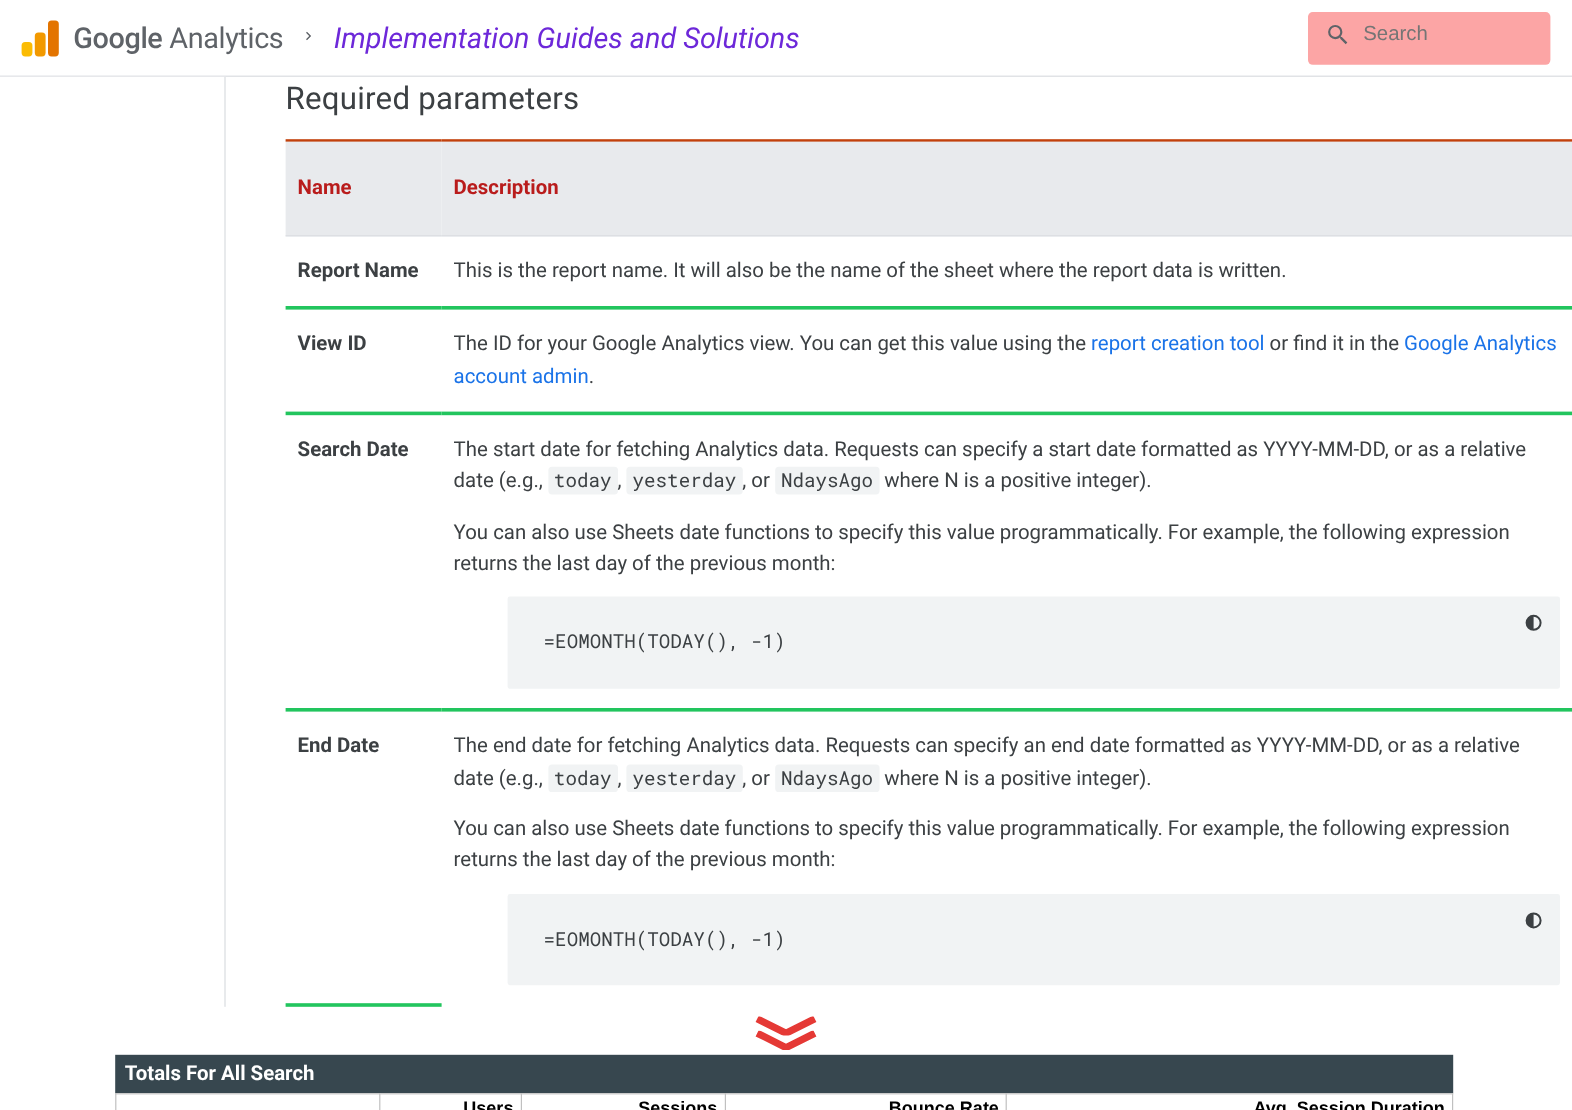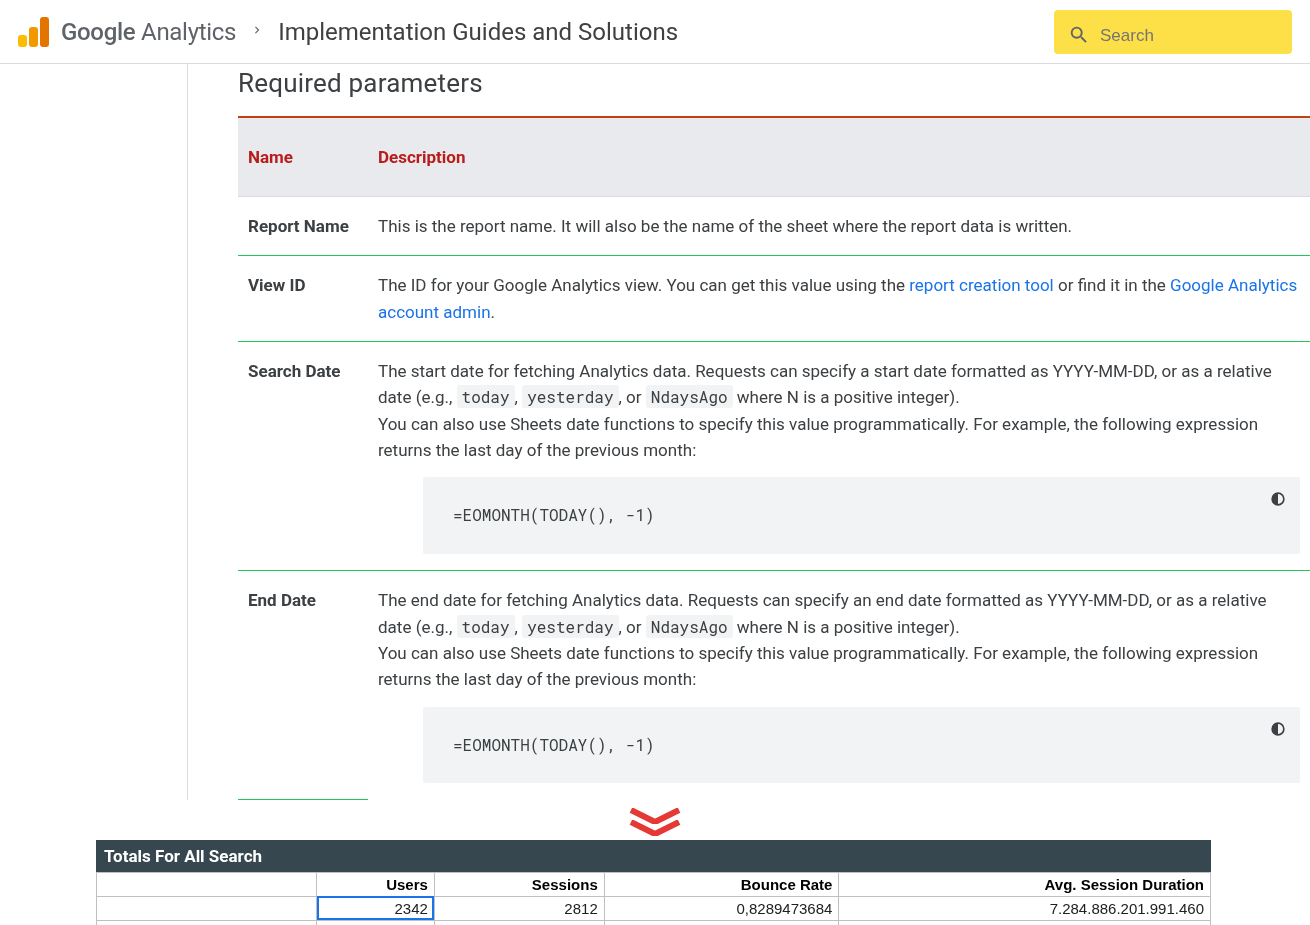--- a/index.html
+++ b/index.html
@@ -24,29 +24,29 @@
       align-items: flex-end;
       gap: 2px;
       height: 30px;
     }
     .bar1 { width: 9px; height: 12px; background: #fbbc04; border-radius: 3px; }
     .bar2 { width: 9px; height: 20px; background: #f29900; border-radius: 3px; }
     .bar3 { width: 9px; height: 30px; background: #e37400; border-radius: 3px; }
     .brand-text { font-size: 24px; color: #5f6368; letter-spacing: -0.3px; }
     .brand-bold { font-weight: 500; color: #5f6368; }
     .chevron { margin: 0 14px; color: #5f6368; }
-    .page-title { font-size: 24px; color: #404040; }
+    .page-title { font-size: 24px; color: #6d28d9; font-style: italic; }
     .search-box {
       margin-left: auto;
       display: flex;
-      align-items: flex-end;
-      background: #fde047;
+      align-items: flex-start;
+      background: #fca5a5;
       border-radius: 4px;
       padding: 8px 14px;
-      width: 238px;
+      width: 202px;
       height: 44px;
     }
     .search-icon { color: #5f6368; margin-right: 10px; display:flex; }
     .search-input {
       border: none;
       background: transparent;
       font-size: 17px;
       color: #5f6368;
       outline: none;
       width: 100%;
@@ -79,21 +79,21 @@
       padding: 29px 10px;
       font-weight: 700;
       color: #b91c1c;
       border-top: 2px solid #c2410c;
       border-bottom: 1px solid #dadce0;
     }
     table.params thead th:first-child { padding-left: 10px; width: 130px; }
     table.params tbody td {
       padding: 16px 10px;
       vertical-align: top;
-      border-bottom: 1px solid #22c55e;
+      border-bottom: 3px solid #22c55e;
       line-height: 1.55;
       color: #3c4043;
     }
     table.params tbody td:first-child { font-weight: 700; white-space: nowrap; }
     .desc-link { color: #1a73e8; text-decoration: none; }
     code.inline {
       font-family: 'Roboto Mono', Menlo, monospace;
       background: #f1f3f4;
       padding: 1px 5px;
       border-radius: 3px;
@@ -115,21 +115,21 @@
       position: absolute;
       top: 10px;
       right: 10px;
       width: 24px;
       height: 24px;
       cursor: pointer;
       display: flex;
       align-items: center;
       justify-content: center;
     }
-    .para-gap { }
+    .para-gap { margin-top: 16px; }
     .down-arrows {
       text-align: center;
       margin: 12px 0 8px;
     }
     .chev-down {
       width: 60px;
       height: 16px;
       margin: -4px auto;
     }
     .chev-down svg { display: block; }

